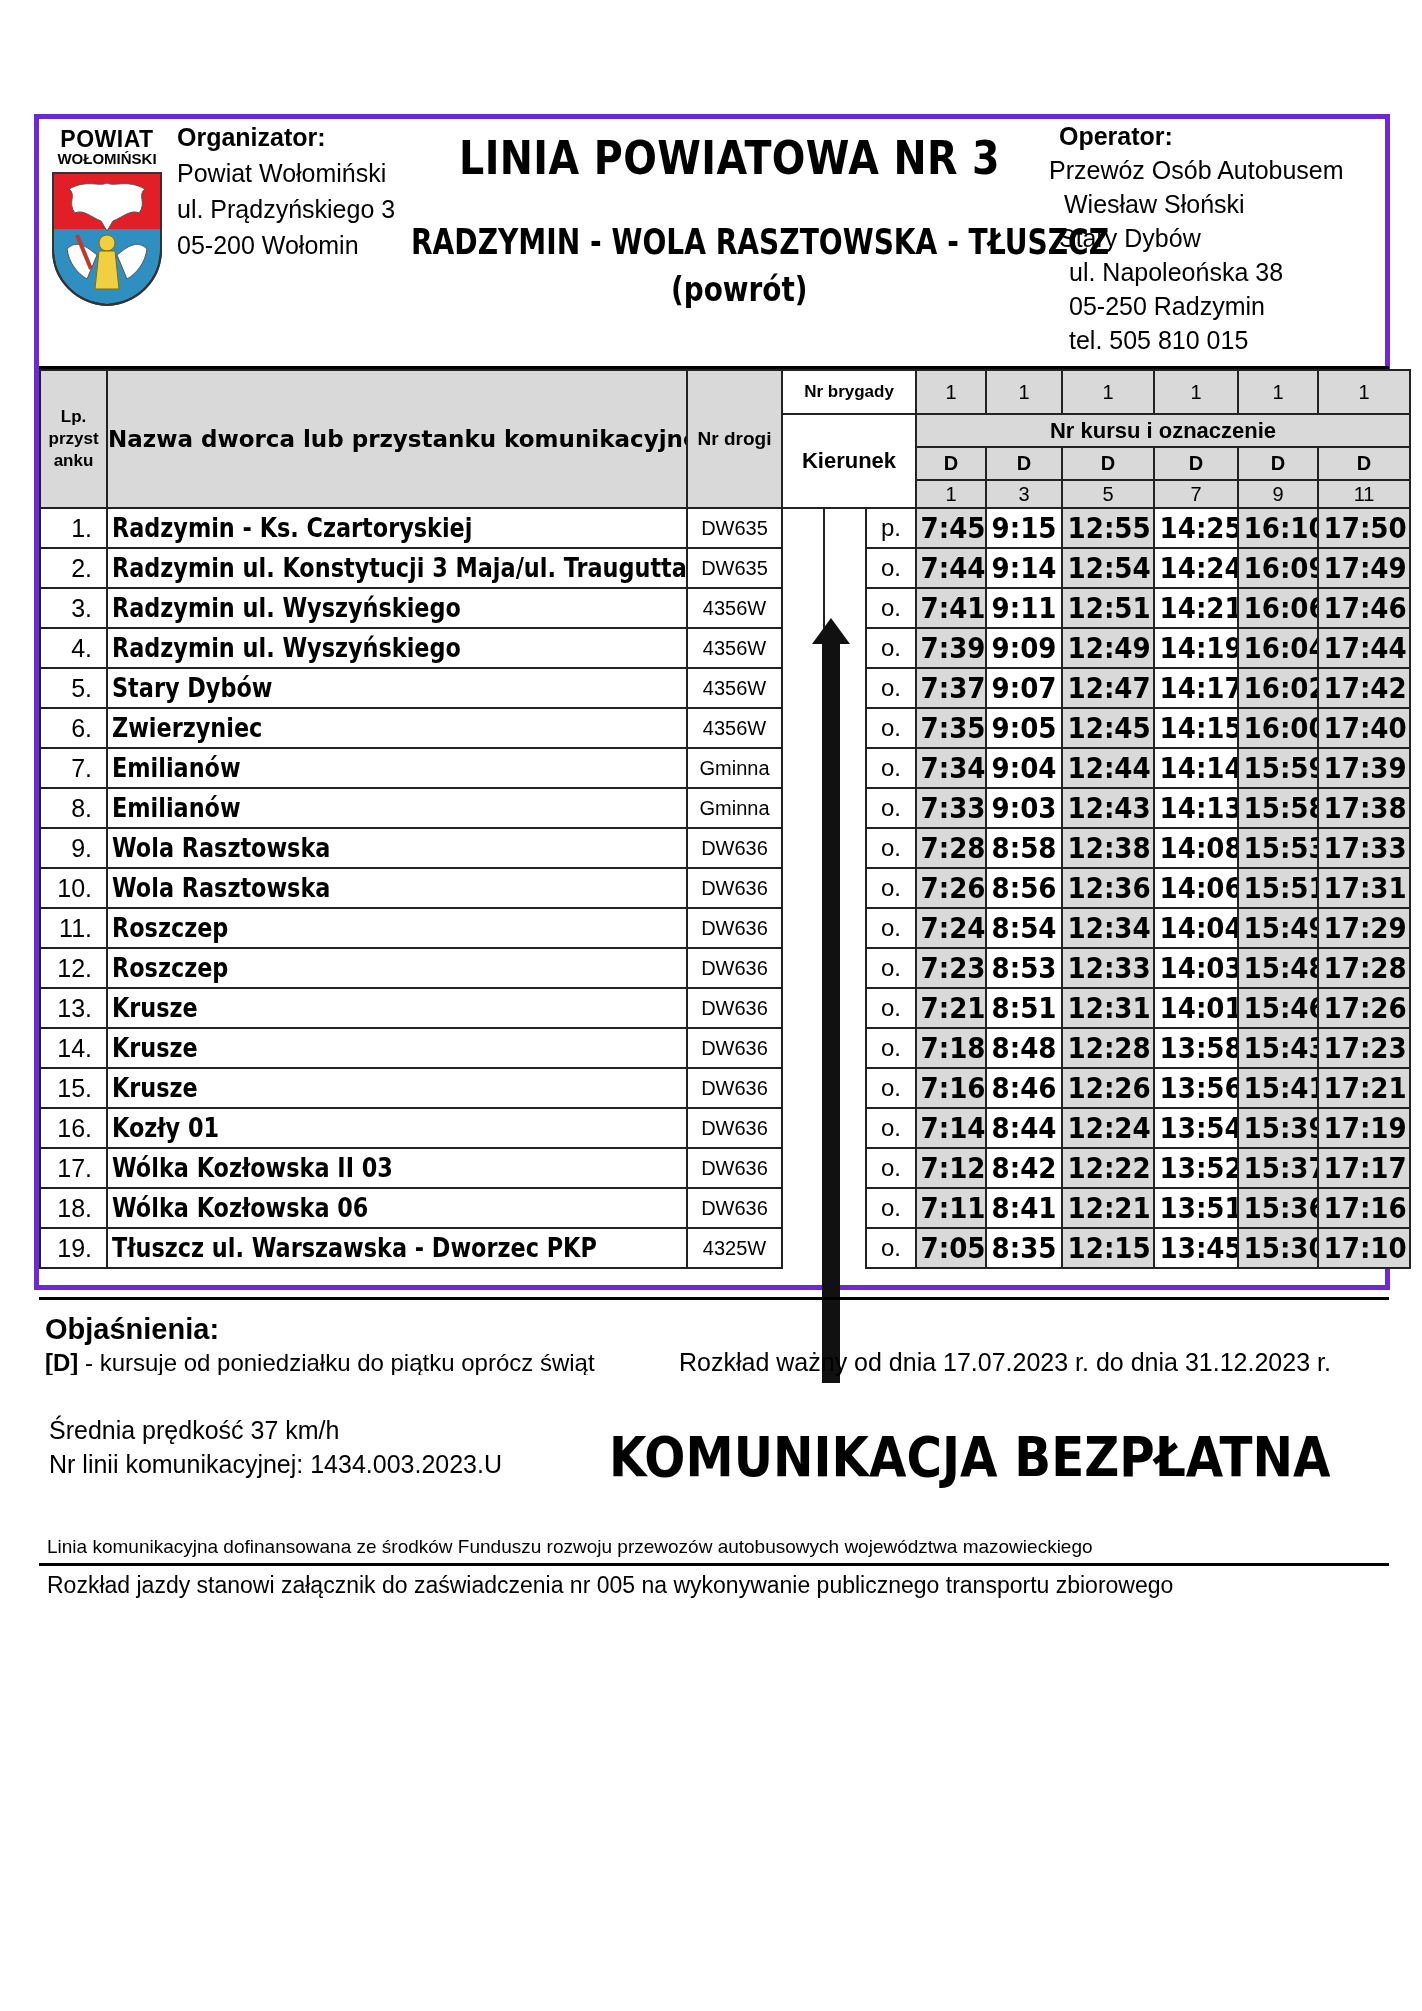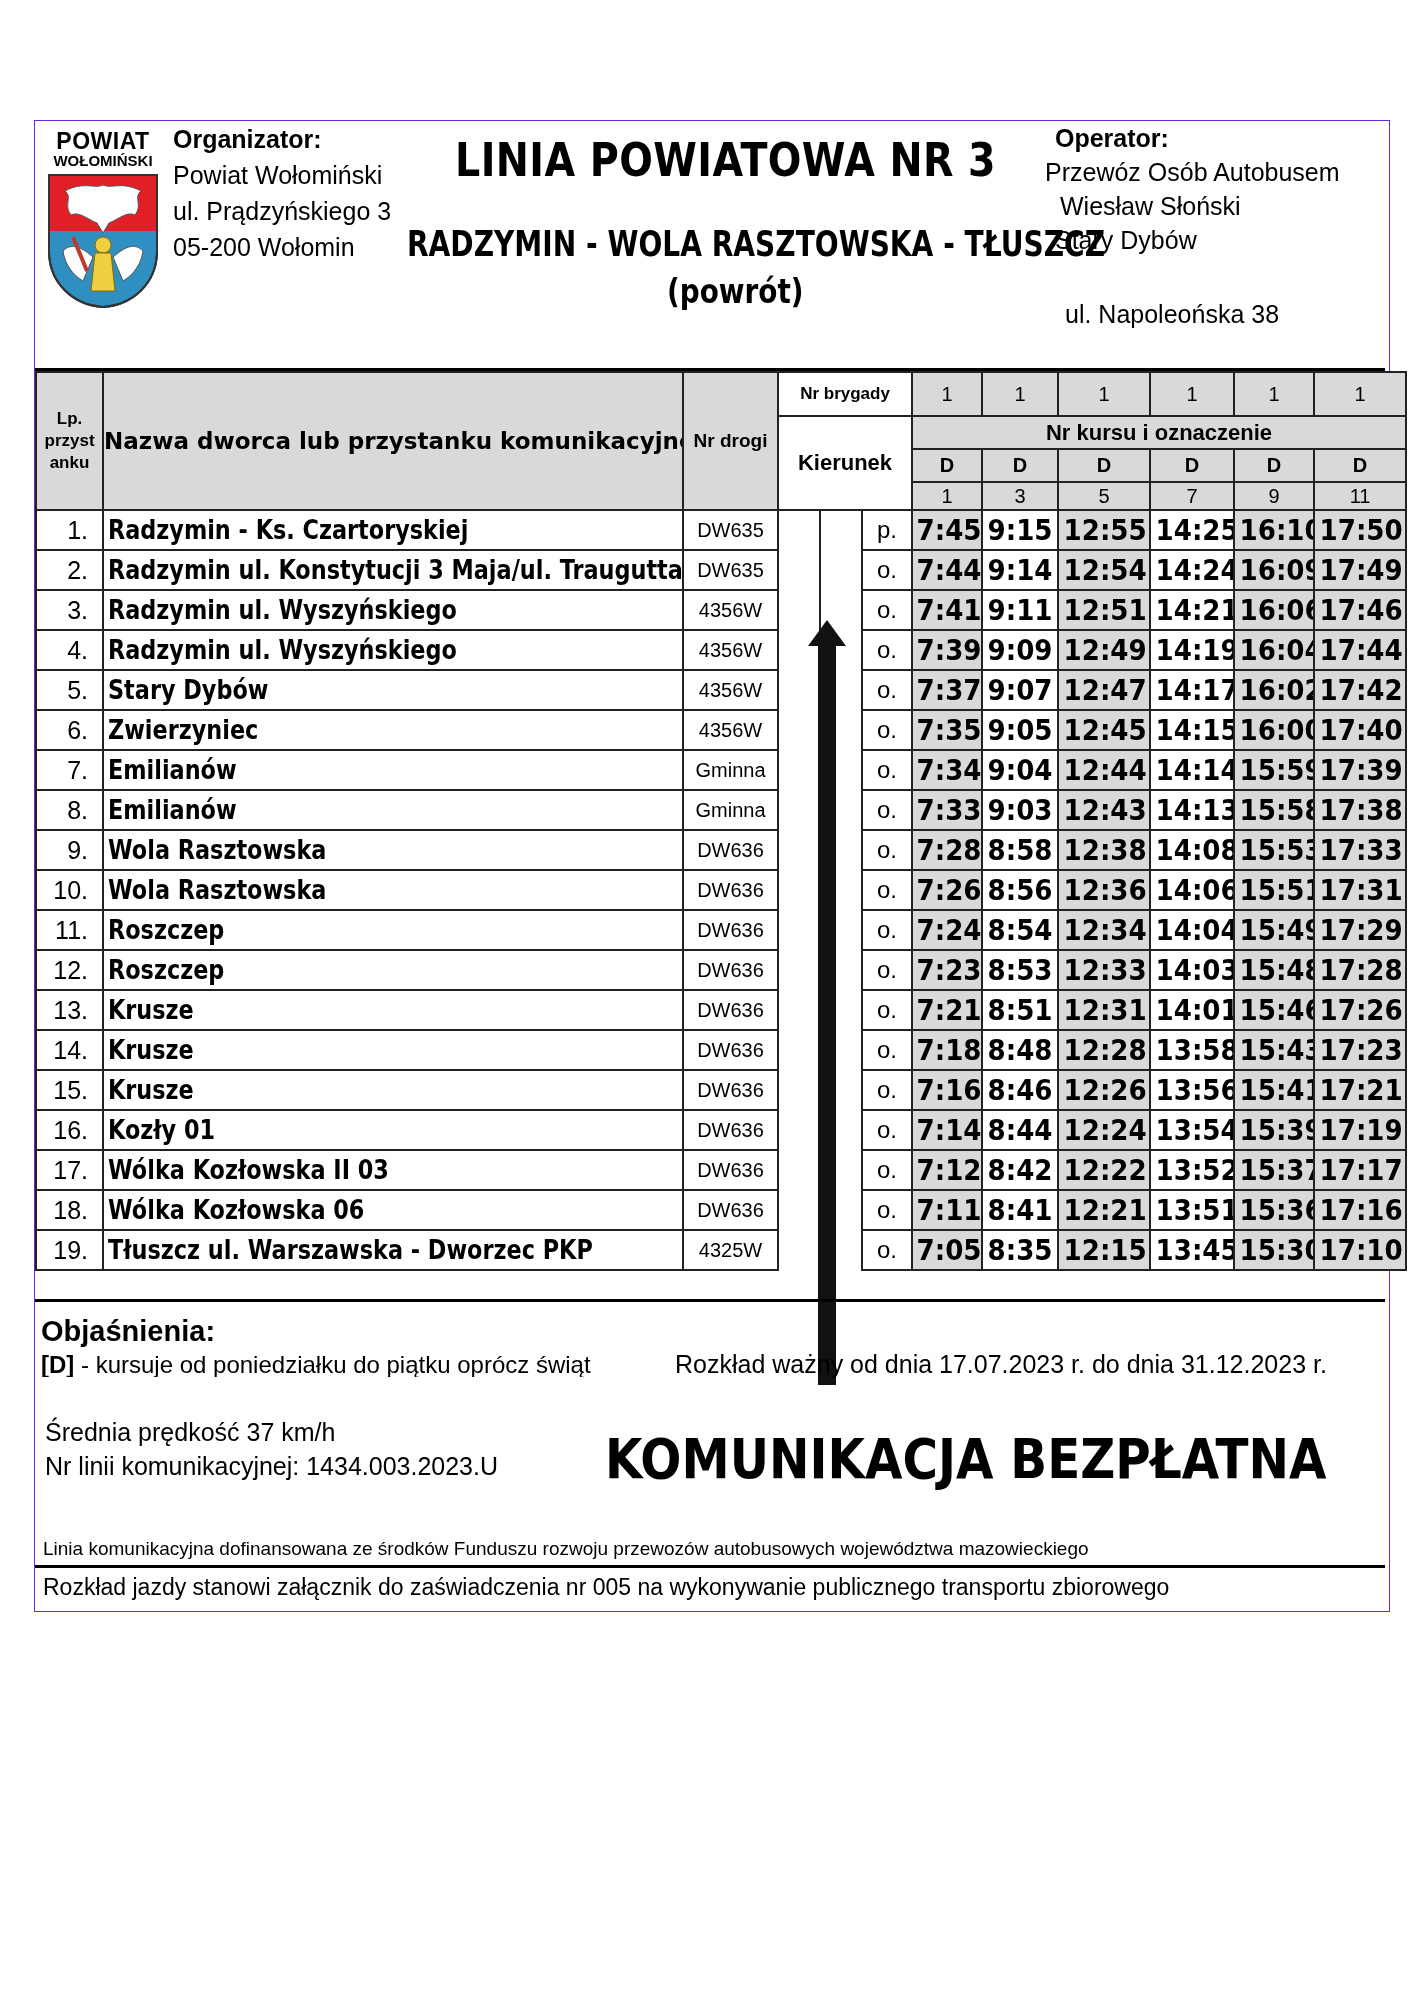--- a/index.html
+++ b/index.html
@@ -1,32 +1,32 @@
 <!DOCTYPE html>
 <html><head>
 <meta charset="utf-8">
 <style>
   * { box-sizing: border-box; margin: 0; padding: 0; }
   html, body { width: 1422px; height: 2011px; background: #fff; }
   body { font-family: "Liberation Sans", "DejaVu Sans", sans-serif; color: #000; position: relative; overflow: hidden; }
-  .sheet { position: absolute; left: 34px; top: 120px; width: 1356px; height: 1492px; border: 1px solid #6d28d9; }
+  .sheet { position: absolute; left: 34px; top: 114px; width: 1356px; height: 1176px; border: 5px solid #6d28d9; }
   .hdr { position: absolute; left: 0; top: 0; width: 1350px; height: 250px; border-bottom: 3px solid #000; }
   .logo { position: absolute; left: 8px; top: 8px; width: 120px; height: 180px; }
   .logo-t1 { font-weight: bold; font-size: 23px; letter-spacing: 0.5px; text-align: center; line-height: 24px; }
   .logo-t2 { font-weight: bold; font-size: 15px; text-align: center; line-height: 16px; }
   .org { position: absolute; left: 138px; top: 0; font-size: 25px; line-height: 36px; }
   .org .lbl, .op .lbl { font-weight: bold; font-size: 25px; }
   .title { position: absolute; left: 420px; top: 12px; font-weight: bold; font-size: 46px; letter-spacing: 0.5px; font-family: "DejaVu Sans", sans-serif; transform: scaleX(0.86); transform-origin: left top; white-space: nowrap; }
   .route { position: absolute; left: 372px; top: 102px; font-weight: bold; font-size: 36px; font-family: "DejaVu Sans", sans-serif; transform: scaleX(0.78); transform-origin: left top; white-space: nowrap; }
   .dir { position: absolute; left: 632px; top: 150px; font-weight: bold; font-size: 34px; font-family: "DejaVu Sans", sans-serif; transform: scaleX(0.82); transform-origin: left top; white-space: nowrap; }
   .op { position: absolute; left: 1010px; top: 0; font-size: 25px; line-height: 34px; white-space: nowrap; }
   .op .l { display: block; }
   .op .i1 { padding-left: 10px; }
   .op .i3 { padding-left: 15px; }
-  .op .i4 { padding-left: 20px; margin-top: 40px; }
+  .op .i4 { padding-left: 20px; }
 
   table.tt { position: absolute; left: 0; top: 250px; border-collapse: collapse; table-layout: fixed; width: 1350px; }
   table.tt td, table.tt th { border: 2px solid #222; padding: 0; text-align: center; vertical-align: middle; overflow: hidden; white-space: nowrap; }
   .gh { background: #d9d9d9; }
   .thd { font-weight: bold; font-size: 17px; line-height: 22px; }
   .thd-big { font-weight: bold; font-size: 25px; }
   .thd-sm { font-weight: bold; font-size: 19px; }
   .hnum { font-size: 20px; height: 44px; }
   .hD { font-weight: bold; font-size: 20px; height: 33px; }
   .hsub { font-size: 20px; height: 28px; }

